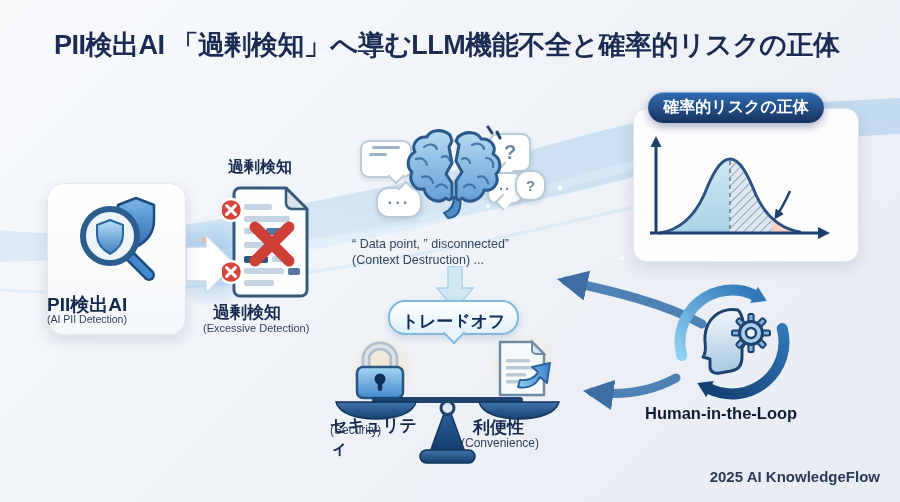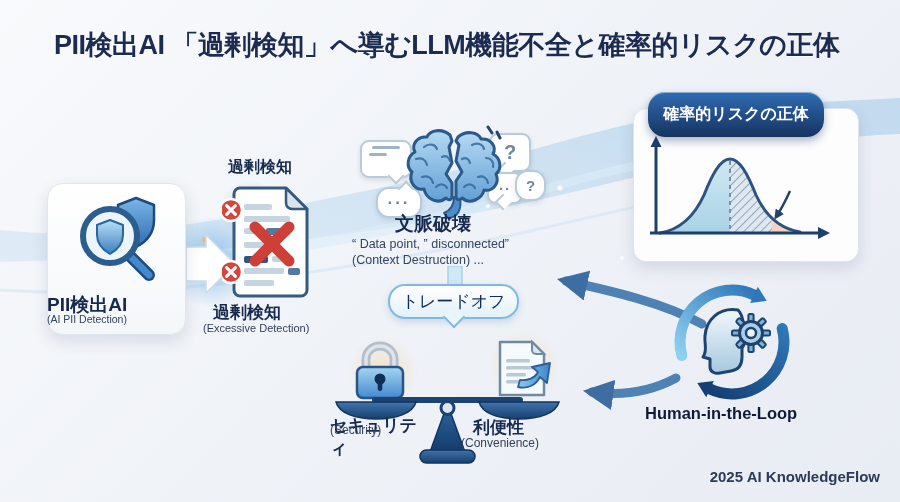--- a/index.html
+++ b/index.html
@@ -20,37 +20,37 @@
   .pii-sublabel{left:47px;top:313px;width:137px;font-size:10.5px;color:#32415c;z-index:4;}
 
   .excess-top-label{left:228px;top:157px;width:92px;font-size:16px;font-weight:bold;z-index:4;}
   .excess-label{left:213px;top:301px;width:116px;font-size:17px;font-weight:bold;z-index:4;}
   .excess-sublabel{left:203px;top:322px;width:136px;font-size:11px;color:#32415c;z-index:4;}
 
   .pill{border-radius:17px;color:#ffffff;font-weight:bold;display:flex;align-items:center;justify-content:center;
     background:linear-gradient(180deg,#2f6cb3 0%,#16335f 100%);
     box-shadow:0 4px 9px rgba(20,45,90,.35), inset 0 1px 0 rgba(255,255,255,.45);z-index:5;}
   .llm-badge{left:383px;top:91px;width:126px;height:31px;font-size:17px;}
-  .risk-badge{left:648px;top:92px;width:176px;height:45px;font-size:16px;}
+  .risk-badge{left:648px;top:92px;width:176px;height:31px;font-size:16px;}
 
   .bubble{position:absolute;background:#ffffff;border:2px solid #b9cbd9;border-radius:9px;
     box-shadow:0 2px 5px rgba(50,70,100,.15);z-index:3;color:#6d87a0;font-weight:bold;
     display:flex;align-items:center;justify-content:center;}
   .tail{position:absolute;width:10px;height:10px;background:#ffffff;transform:rotate(45deg);}
   .tail-br{right:8px;bottom:-6px;border-right:2px solid #b9cbd9;border-bottom:2px solid #b9cbd9;}
   .tail-bl{left:8px;bottom:-6px;border-left:2px solid #b9cbd9;border-bottom:2px solid #b9cbd9;}
   .tail-tr{right:8px;top:-6px;border-left:2px solid #b9cbd9;border-top:2px solid #b9cbd9;}
   .bline{height:3px;border-radius:2px;background:#9db4c8;margin:4px 7px 0 7px;}
 
   .ctx-label{left:395px;top:211px;width:120px;font-size:19px;font-weight:bold;z-index:4;}
   .quote{left:352px;width:216px;font-size:12.5px;color:#33445e;z-index:4;}
 
-  .tradeoff-bubble{left:388px;top:284px;width:127px;height:31px;border:2px solid #7fb9df;border-radius:17px;
-    background:linear-gradient(180deg,#ffffff 0%,#e2f1fa 100%);display:flex;align-items:center;justify-content:center;
-    font-size:17px;font-weight:normal;color:#102d5c;z-index:5;box-shadow:0 3px 7px rgba(60,100,150,.2);}
+  .tradeoff-bubble{left:388px;top:300px;width:127px;height:31px;border:2px solid #7fb9df;border-radius:17px;
+    background:linear-gradient(180deg,#ffffff 0%,#e2f1fa 100%);display:flex;align-items:flex-end;justify-content:center;
+    font-size:17px;font-weight:bold;color:#102d5c;z-index:5;box-shadow:0 3px 7px rgba(60,100,150,.2);}
   .tradeoff-tail{left:50%;bottom:-8px;width:14px;height:14px;transform:translateX(-50%) rotate(45deg);
     background:#eaf4fb;border-right:2px solid #7fb9df;border-bottom:2px solid #7fb9df;position:absolute;}
 
   .sec-label{left:330px;top:414px;width:96px;font-size:17px;font-weight:bold;z-index:4;}
   .sec-sublabel{left:330px;top:423px;width:96px;font-size:12px;color:#32415c;z-index:4;}
   .conv-label{left:473px;top:416px;width:96px;font-size:17px;font-weight:bold;z-index:4;}
   .conv-sublabel{left:461px;top:436px;width:120px;font-size:12px;color:#32415c;z-index:4;}
 
   .risk-box{left:633px;top:108px;width:224px;height:152px;background:#fdfdfe;border:1px solid #dfe5ec;
     border-radius:13px;box-shadow:0 6px 16px rgba(40,60,100,.14);z-index:3;}
@@ -210,21 +210,20 @@
         <path d="M60,62 C64,58 69,59 71,63"></path>
       <path d="M38,32 C42,30 45,32 46,36"></path>
         <path d="M58,34 C62,32 65,34 66,38"></path>
     </g>
     <g stroke="#27466e" stroke-width="3" stroke-linecap="round">
       <line x1="84" y1="2" x2="88" y2="8"></line>
         <line x1="93" y1="7" x2="96" y2="13"></line>
     </g>
   </svg>
 
-  <div class="abs ctr navy ctx-label">文脈破壊</div>
   <div class="abs ctr quote" style="top:237px;">“ Data point, ” disconnected”</div>
   <div class="abs ctr quote" style="top:253px;">(Context Destruction) ...</div>
 
   <svg class="abs arrow-layer" style="left:433px;top:266px;" width="44" height="46" viewBox="0 0 44 46">
     <polygon points="15,0 29,0 29,22 40,22 22,44 4,22 15,22" fill="#cfe7f4" stroke="#a5cfe6" stroke-width="1.5" opacity="0.95"></polygon>
   </svg>
 
   <div class="abs tradeoff-bubble">
     <span>トレードオフ</span>
     <span class="tradeoff-tail"></span>

